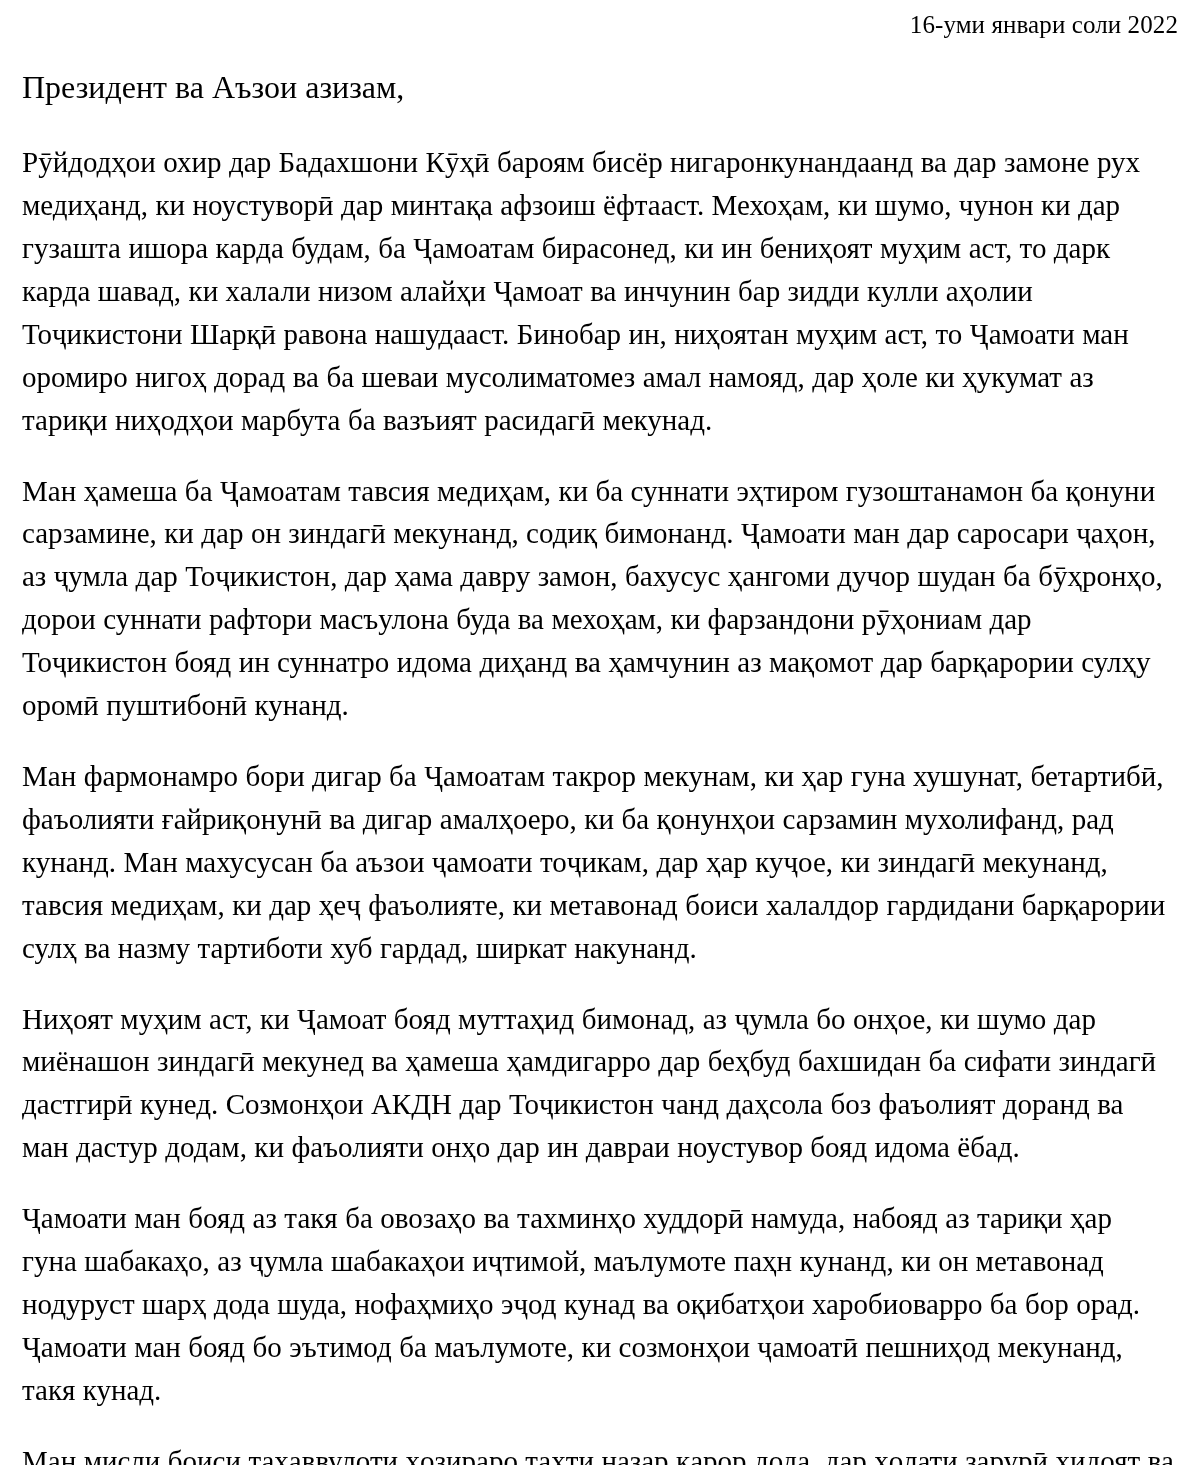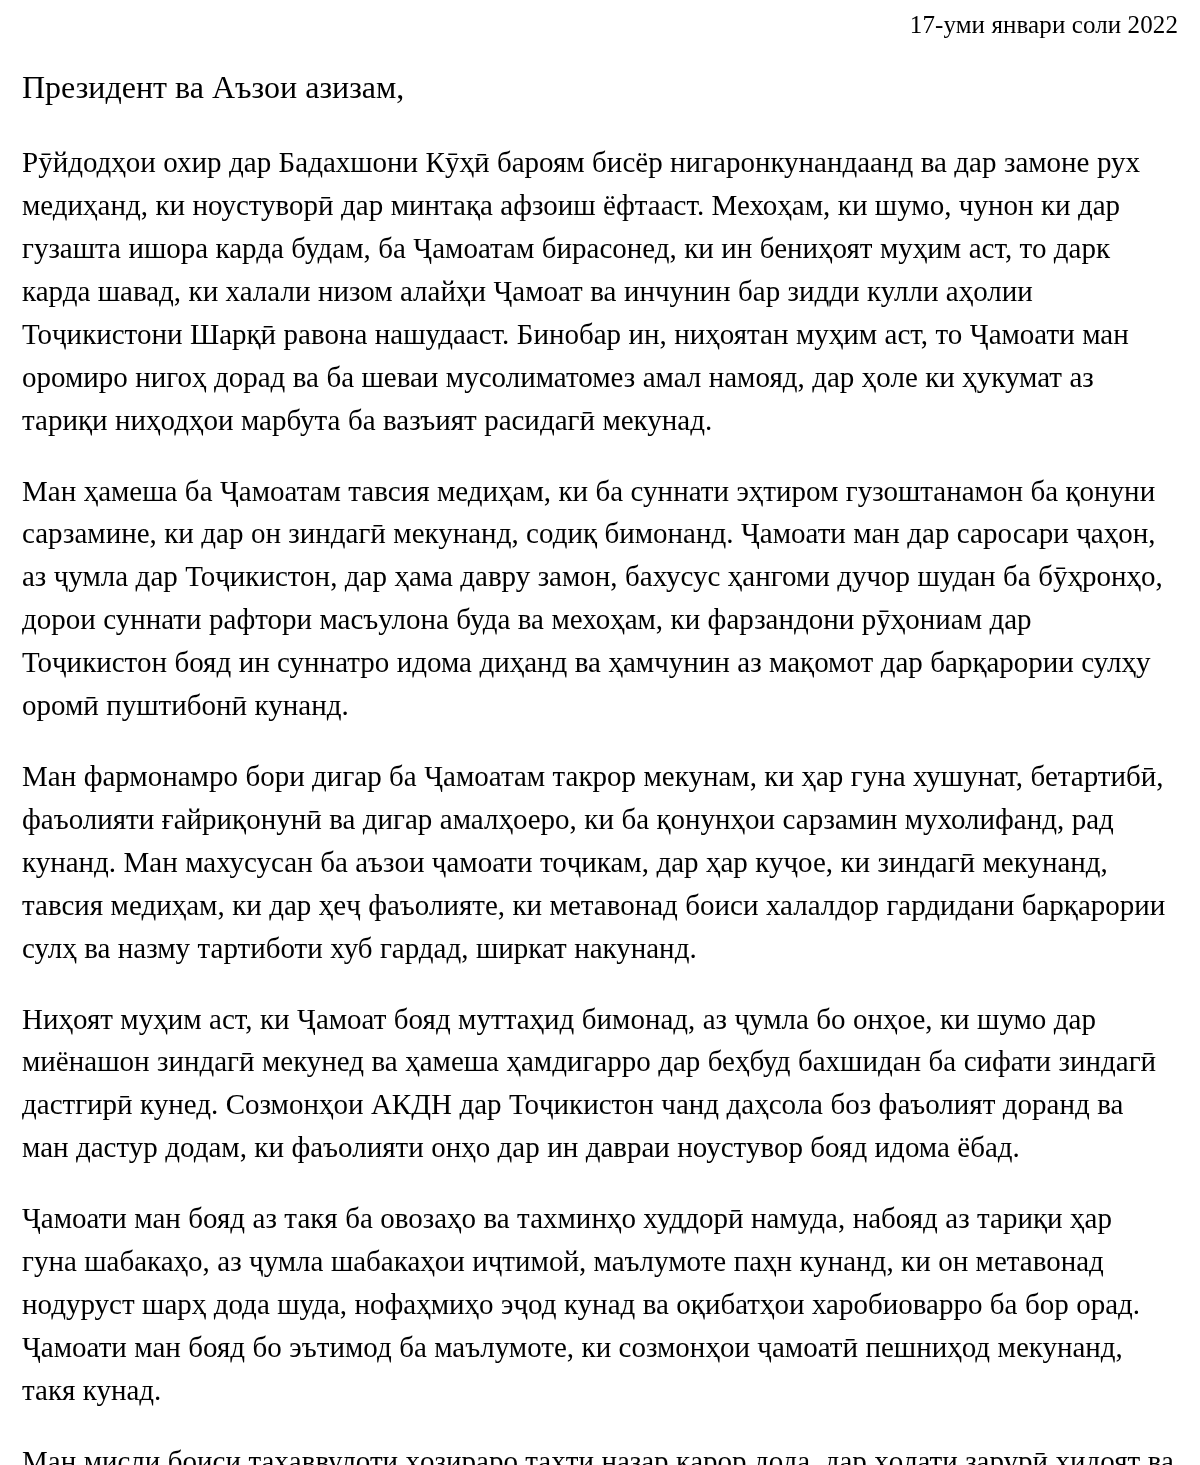--- a/index.html
+++ b/index.html
@@ -56,21 +56,21 @@
     line-height: 1.4;
     margin: 0 0 20px 0;
     font-family: Liberation Serif, serif;
   }
 </style>
 </head>
 <body>
 
 <div class="page">
 
-  <div class="letter-date">17-уми январи соли 2022</div>
+  <div class="letter-date">16-уми январи соли 2022</div>
 
   <div class="letter-body">
 
     <p class="salutation">Президент ва Аъзои азизам,</p>
 
     <p class="para">Рӯйдодҳои охир дар Бадахшони Кӯҳӣ бароям бисёр нигаронкунандаанд ва дар замоне рух медиҳанд, ки ноустуворӣ дар минтақа афзоиш ёфтааст. Мехоҳам, ки шумо, чунон ки дар гузашта ишора карда будам, ба Ҷамоатам бирасонед, ки ин бениҳоят муҳим аст, то дарк карда шавад, ки халали низом алайҳи Ҷамоат ва инчунин бар зидди кулли аҳолии Тоҷикистони Шарқӣ равона нашудааст. Бинобар ин, ниҳоятан муҳим аст, то Ҷамоати ман оромиро нигоҳ дорад ва ба шеваи мусолиматомез амал намояд, дар ҳоле ки ҳукумат аз тариқи ниҳодҳои марбута ба вазъият расидагӣ мекунад.</p>
 
     <p class="para">Ман ҳамеша ба Ҷамоатам тавсия медиҳам, ки ба суннати эҳтиром гузоштанамон ба қонуни сарзамине, ки дар он зиндагӣ мекунанд, содиқ бимонанд. Ҷамоати ман дар саросари ҷаҳон, аз ҷумла дар Тоҷикистон, дар ҳама давру замон, бахусус ҳангоми дучор шудан ба бӯҳронҳо, дорои суннати рафтори масъулона буда ва мехоҳам, ки фарзандони рӯҳониам дар Тоҷикистон бояд ин суннатро идома диҳанд ва ҳамчунин аз мақомот дар барқарории сулҳу оромӣ пуштибонӣ кунанд.</p>
 
     <p class="para">Ман фармонамро бори дигар ба Ҷамоатам такрор мекунам, ки ҳар гуна хушунат, бетартибӣ, фаъолияти ғайриқонунӣ ва дигар амалҳоеро, ки ба қонунҳои сарзамин мухолифанд, рад кунанд. Ман махусусан ба аъзои ҷамоати тоҷикам, дар ҳар куҷое, ки зиндагӣ мекунанд, тавсия медиҳам, ки дар ҳеҷ фаъолияте, ки метавонад боиси халалдор гардидани барқарории сулҳ ва назму тартиботи хуб гардад, ширкат накунанд.</p>

